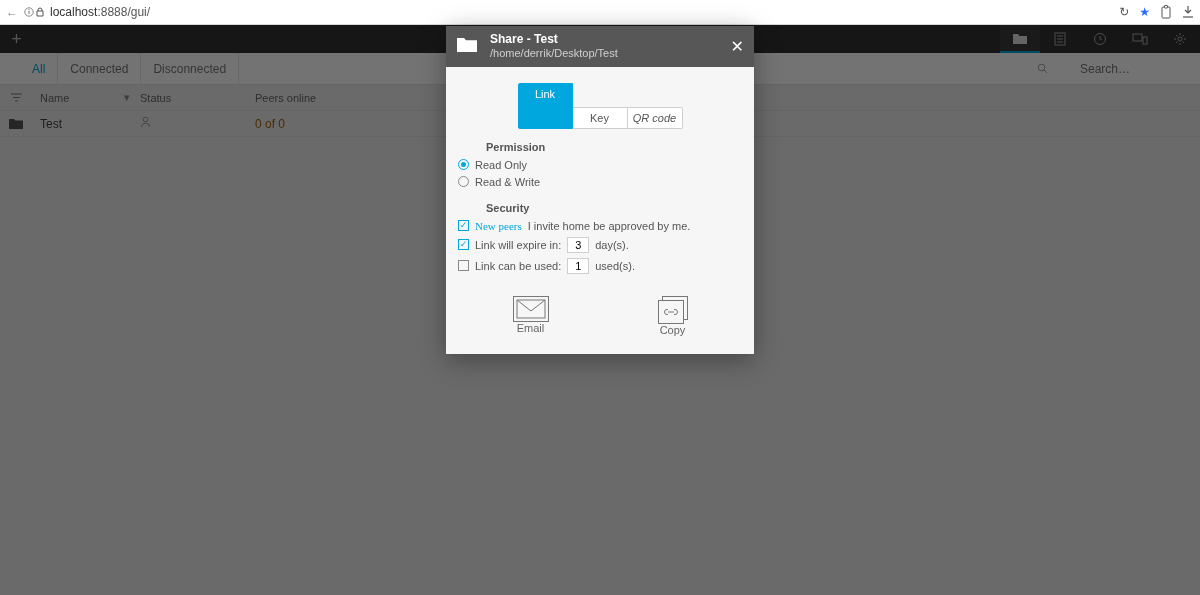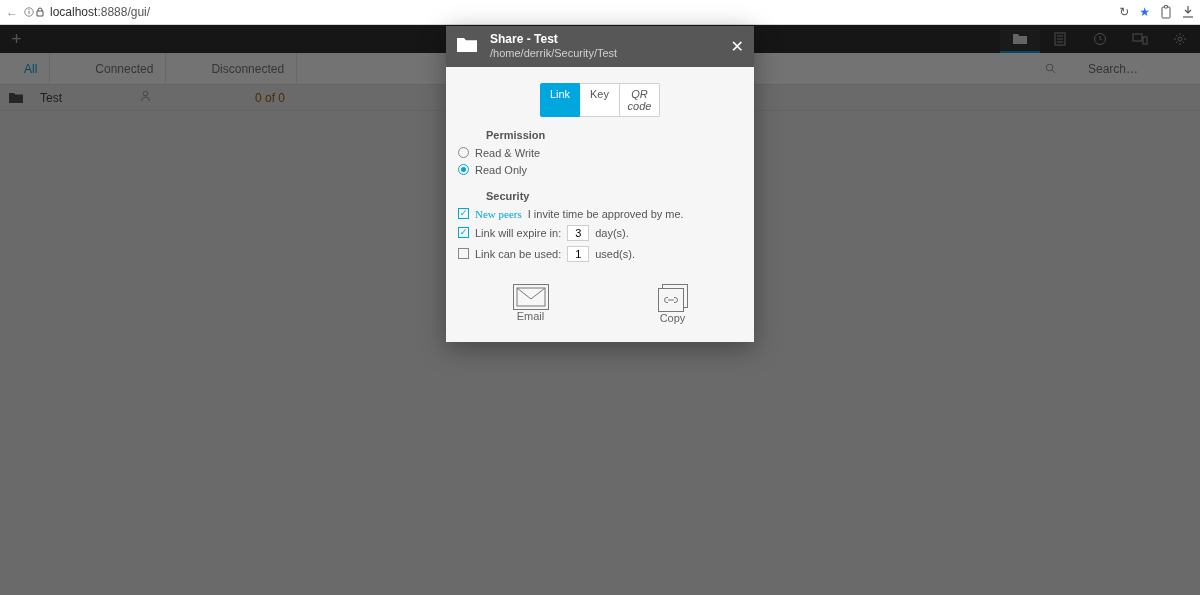--- a/index.html
+++ b/index.html
@@ -21,21 +21,21 @@
 
 .topbar { position: relative; height: 28px; background: #323232; display: flex; align-items: center; }
 .add-btn { width: 33px; height: 28px; display:flex; align-items:center; justify-content:center; color:#bbb; font-size:18px; }
 .app-title { position:absolute; left:50%; transform:translateX(-50%); color:#aaa; font-size:14px; display:flex; align-items:center; gap:6px; }
 .app-title svg { display:block; }
 .top-icons { position:absolute; right:0; top:0; height:28px; display:flex; align-items:stretch; }
 .top-icons .ti { width:40px; display:flex; align-items:center; justify-content:center; color:#aaa; }
 .top-icons .ti.active { background:#3a3a3a; border-bottom:2px solid #00a6de; }
 
 
-.subbar { height:32px; display:flex; align-items:center; padding:0 12px; background:#fff; border-bottom:1px solid #e1e1e1; font-size:12px;gap:33px; }
+.subbar { height:32px; display:flex; align-items:center; padding:0 20px; background:#fff; border-bottom:1px solid #e1e1e1; font-size:12px; }
 .subbar .tab { padding:0 12px; height:32px; line-height:32px; color:#777; border-right:1px solid #e7e7e7; }
 .subbar .tab.active { color:#00a6de; }
 .subbar .search { margin-left:auto; color:#999; display:flex; align-items:center; gap:4px; }
 .subbar .search input { border:none; outline:none; font-size:12px; width:100px; background:transparent;margin-left:28px; }
 
 
 .thead { height:26px; display:flex; align-items:center; border-bottom:1px solid #e1e1e1; font-size:11px; color:#666; }
 .thead .cell, .trow .cell { padding:0 8px; }
 .col-filter { width:32px; display:flex; justify-content:center; }
 .col-name { width:84px; }
@@ -48,25 +48,25 @@
 
 .modal { position:absolute; left:50%; top:1px; transform:translateX(-50%); width:308px; background:#f6f6f6; box-shadow:0 6px 24px rgba(0,0,0,.35); }
 .modal-head { background:#575757; color:#fff; display:flex; align-items:center; padding:6px 10px; gap:12px; }
 .modal-head .folder-ic { color:#fff; }
 .modal-head .titles { flex:1; line-height:1.25; }
 .modal-head .mtitle { font-size:12px; font-weight:600; }
 .modal-head .msub { font-size:11px; color:#d0d0d0; }
 .modal-head .close { color:#fff; font-size:16px; cursor:pointer; }
 .modal-body { padding:12px 12px 18px 12px; }
 .segtabs { display:flex; justify-content:center; margin:4px 0 12px 0; }
-.segtabs .seg { font-size:11px; padding:4px 0; width:40px; text-align:center; border:1px solid #cfcfcf; background:#fff; color:#555; }
+.segtabs .seg { font-size:11px; padding:4px 0; width:55px; text-align:center; border:1px solid #cfcfcf; background:#fff; color:#555; }
 .segtabs .seg:first-child { border-radius:2px 0 0 2px; }
 .segtabs .seg:last-child { border-radius:0 2px 2px 0;font-style:italic; }
 .segtabs .seg.active { background:#00a6de; color:#fff; border-color:#00a6de; }
-.segtabs .seg + .seg { border-left:none; }
+.segtabs .seg + .seg { border-left:none;margin-top:24px; }
 .section-label { font-size:11px; font-weight:600; color:#555; margin-bottom:6px;margin-left:28px; }
 .radio-row, .check-row { font-size:11px; color:#555; display:flex; align-items:center; gap:6px; margin-bottom:5px; }
 .radio { width:11px; height:11px; border-radius:50%; border:1px solid #888; display:inline-flex; align-items:center; justify-content:center; }
 .radio.checked { border-color:#00a6de; }
 .radio.checked::after { content:""; width:5px; height:5px; border-radius:50%; background:#00a6de; }
 .chk { width:11px; height:11px; border:1px solid #888; display:inline-flex; align-items:center; justify-content:center; font-size:9px; color:#00a6de; }
 .chk.checked { border-color:#00a6de; }
 .chk.checked::after { content:"✓"; line-height:1; }
 .link-blue { color:#00a6de;font-family:Liberation Serif, serif; }
 .mini-input { width:22px; height:16px; border:1px solid #cfcfcf; font-size:11px; text-align:center; }
@@ -166,20 +166,31 @@
     <div class="tab">Disconnected</div>
     <div class="search">
       <svg width="11" height="11" viewBox="0 0 11 11">
           <circle cx="4.5" cy="4.5" r="3.3" fill="none" stroke="#999"></circle>
           <path d="M7 7 l3 3" stroke="#999"></path>
         </svg>
       <input placeholder="Search…" style="">
     </div>
   </div>
 
+  <div class="thead">
+    <div class="cell col-filter">
+        <svg width="11" height="9" viewBox="0 0 11 9">
+          <path d="M0 1h11M2 4.5h7M4 8h3" stroke="#777"></path>
+        </svg>
+      </div>
+    <div class="cell col-name">Name</div>
+    <div class="cell col-caret">▾</div>
+    <div class="cell col-status">Status</div>
+    <div class="cell col-peers">Peers online</div>
+  </div>
 
   <div class="trow">
     <div class="cell col-filter">
         <svg width="14" height="11" viewBox="0 0 14 11">
           <path d="M0 1 h5 l1.3 1.6 H14 V11 H0 z" fill="#555"></path>
         </svg>
       </div>
     <div class="cell col-name">Test</div>
     <div class="cell col-caret"></div>
     <div class="cell col-status"><svg width="11" height="12" viewBox="0 0 11 12">
@@ -191,47 +202,47 @@
 
   <div class="overlay"></div>
 
   <div class="modal">
     <div class="modal-head">
       <span class="folder-ic"><svg width="22" height="18" viewBox="0 0 22 18">
             <path d="M1 3 h7 l2 2.2 H21 V17 H1 z" fill="#fff"></path>
           </svg></span>
       <div class="titles">
         <div class="mtitle">Share - Test</div>
-        <div class="msub">/home/derrik/Security/Test</div>
+        <div class="msub">/home/derrik/Desktop/Test</div>
       </div>
       <span class="close">✕</span>
     </div>
     <div class="modal-body">
       <div class="segtabs">
         <div class="seg active">Link</div>
         <div class="seg">Key</div>
         <div class="seg">QR code</div>
       </div>
 
       <div class="section-label">Permission</div>
       <div class="radio-row">
+        <span class="radio checked"></span>
+        <span>Read Only</span>
+      </div>
+      <div class="radio-row">
         <span class="radio"></span>
         <span>Read &amp; Write</span>
-      </div>
-      <div class="radio-row">
-        <span class="radio checked"></span>
-        <span>Read Only</span>
       </div>
 
       <div class="sec-block">
         <div class="section-label">Security</div>
         <div class="check-row">
           <span class="chk checked"></span>
           <span class="link-blue">New peers</span>
-          <span> I invite time be approved by me.</span>
+          <span> I invite home be approved by me.</span>
         </div>
         <div class="check-row">
           <span class="chk checked"></span>
           <span>Link will expire in:</span>
           <input class="mini-input" value="3" style="">
           <span>day(s).</span>
         </div>
         <div class="check-row">
           <span class="chk"></span>
           <span>Link can be used:</span>

